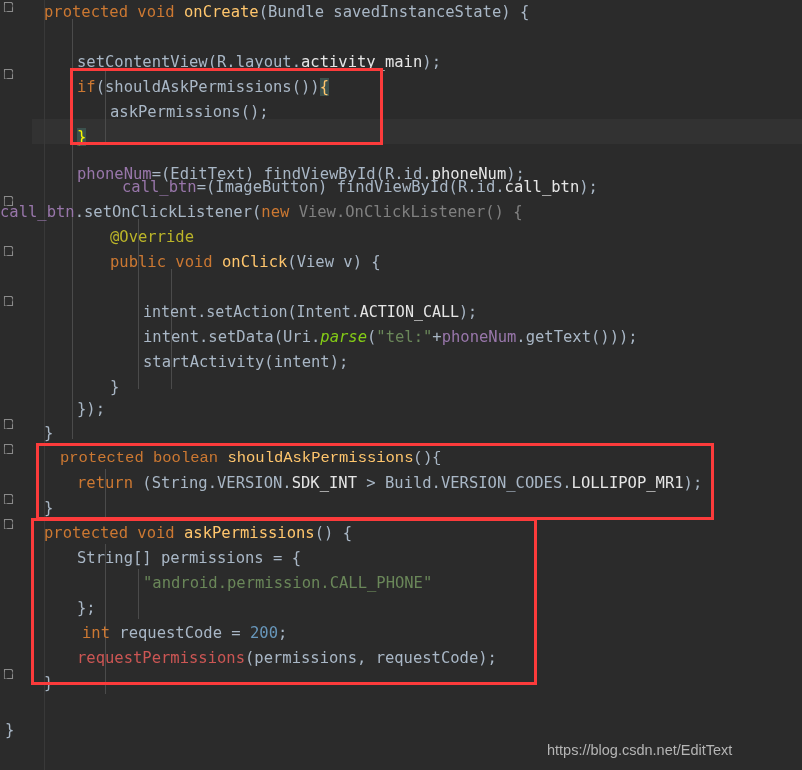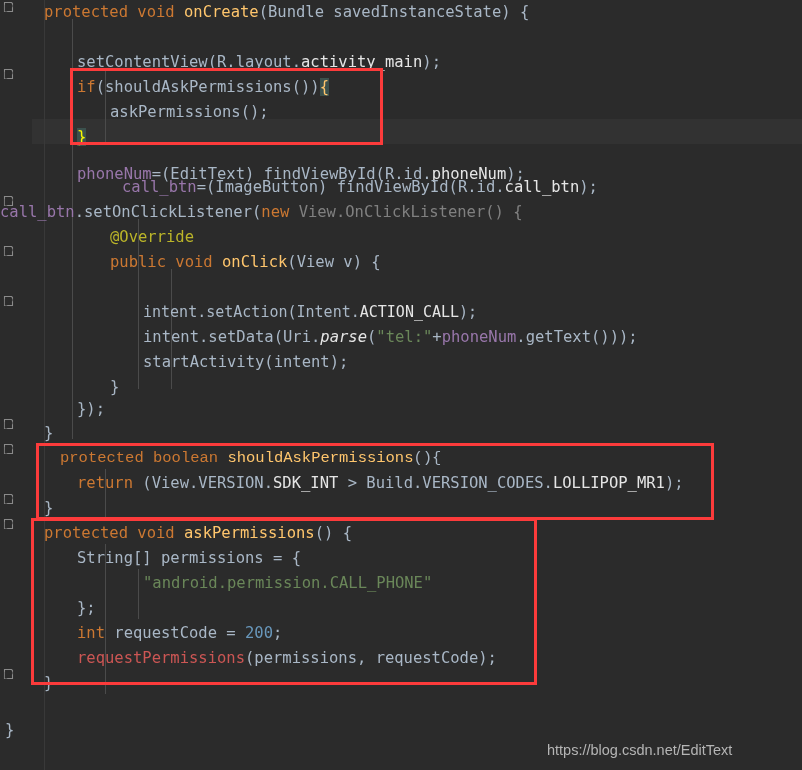--- a/index.html
+++ b/index.html
@@ -64,21 +64,21 @@
     white-space: pre;
     color: #a9b7c6;
     letter-spacing: 0px;
   }
   
   .kw   { color: #cc7832; }
   .txt  { color: #a9b7c6; }
   .fn   { color: #ffc66d; }
   .fld  { color: #9876aa; }
   .sfld { color: #e5e5e5; }
-  .smth { color: #e5e5e5; font-style: italic; }
+  .smth { color: #84cc16; font-style: italic; }
   .str  { color: #6a8759; }
   .num  { color: #6897bb; }
   .ann  { color: #bbb529; }
   .dim  { color: #808080; }
   .err  { color: #cc5654; }
   .brace-hl { background: #3b514d; color: #ffc66d; }
   .brace-hl-y { background: #3b514d; color: #f9f900; }
   
   .redbox {
     position: absolute;
@@ -189,27 +189,27 @@
       <div class="line" style="top: 200px; font-size: 15.5px; line-height: 25px;"><span class="fld">call_btn</span><span class="txt">.setOnClickListener(</span><span class="kw">new </span><span class="dim">View.OnClickListener() {</span></div>
       <div class="line" style="top: 225px; padding-left: 110px; font-size: 15.5px; line-height: 25px;"><span class="ann">@Override</span></div>
       <div class="line" style="top: 250px; padding-left: 110px; font-size: 15.5px; line-height: 25px;"><span class="kw">public </span><span class="kw">void </span><span class="fn">onClick</span><span class="txt">(View v) {</span></div>
       <div class="line" style="top: 300px; padding-left: 143px; font-size: 15px; line-height: 25px;"><span class="txt">intent.setAction(Intent.</span><span class="sfld">ACTION_CALL</span><span class="txt">);</span></div>
       <div class="line" style="top: 325px; padding-left: 143px; font-size: 15.5px; line-height: 25px;"><span class="txt">intent.setData(Uri.</span><span class="smth">parse</span><span class="txt">(</span><span class="str">"tel:"</span><span class="txt">+</span><span class="fld">phoneNum</span><span class="txt">.getText()));</span></div>
       <div class="line" style="top: 350px; padding-left: 143px; font-size: 15.5px; line-height: 25px;"><span class="txt">startActivity(intent);</span></div>
       <div class="line" style="top: 375px; padding-left: 110px; font-size: 15.5px; line-height: 25px;"><span class="txt">}</span></div>
       <div class="line" style="top: 397px; padding-left: 77px; font-size: 15.5px; line-height: 25px;"><span class="txt">});</span></div>
       <div class="line" style="top: 421px; padding-left: 44px; font-size: 15.5px; line-height: 25px;"><span class="txt">}</span></div>
       <div class="line" style="top: 446px; padding-left: 60px; font-size: 15.5px; line-height: 25px; font-family: Liberation Mono, monospace;"><span class="kw">protected </span><span class="kw">boolean </span><span class="fn">shouldAskPermissions</span><span class="txt">(){</span></div>
-      <div class="line" style="top: 471px; padding-left: 77px; font-size: 15.5px; line-height: 25px;"><span class="kw">return </span><span class="txt">(View.VERSION.</span><span class="sfld">SDK_INT</span><span class="txt"> &gt; Build.VERSION_CODES.</span><span class="sfld">LOLLIPOP_MR1</span><span class="txt">);</span></div>
+      <div class="line" style="top: 471px; padding-left: 77px; font-size: 15.5px; line-height: 25px;"><span class="kw">return </span><span class="txt">(String.VERSION.</span><span class="sfld">SDK_INT</span><span class="txt"> &gt; Build.VERSION_CODES.</span><span class="sfld">LOLLIPOP_MR1</span><span class="txt">);</span></div>
       <div class="line" style="top: 496px; padding-left: 44px; font-size: 15.5px; line-height: 25px;"><span class="txt">}</span></div>
       <div class="line" style="top: 521px; padding-left: 44px; font-size: 15.5px; line-height: 25px;"><span class="kw">protected </span><span class="kw">void </span><span class="fn">askPermissions</span><span class="txt">() {</span></div>
       <div class="line" style="top: 546px; padding-left: 77px; font-size: 15.5px; line-height: 25px;"><span class="txt">String[] permissions = {</span></div>
       <div class="line" style="top: 571px; padding-left: 143px; font-size: 15.5px; line-height: 25px;"><span class="str">"android.permission.CALL_PHONE"</span></div>
       <div class="line" style="top: 596px; padding-left: 77px; font-size: 15.5px; line-height: 25px;"><span class="txt">};</span></div>
-      <div class="line" style="top: 621px; padding-left: 77px; font-size: 15.5px; line-height: 25px;"><span class="kw">int </span><span class="txt">requestCode = </span><span class="num">200</span><span class="txt">;</span></div>
+      <div class="line" style="top: 621px; padding-left: 40px; font-size: 15.5px; line-height: 25px; margin-left: 42px;"><span class="kw">int </span><span class="txt">requestCode = </span><span class="num">200</span><span class="txt">;</span></div>
       <div class="line" style="top: 646px; padding-left: 77px; font-size: 15.5px; line-height: 25px;"><span class="err">requestPermissions</span><span class="txt">(permissions, requestCode);</span></div>
       <div class="line" style="top: 671px; padding-left: 44px; font-size: 15.5px; line-height: 25px;"><span class="txt">}</span></div>
       <div class="line" style="top: 718px; padding-left: 5px; font-size: 15.5px; line-height: 25px;"><span class="txt">}</span></div>
     </div>
 
   <div id="annotation-layer">
       <div class="redbox" style="left: 70px; top: 68px; width: 313px; height: 77px; border-color: rgb(252, 59, 59);"></div>
       <div class="redbox" style="left: 36px; top: 443px; width: 678px; height: 77px; border-color: rgb(252, 59, 59);"></div>
       <div class="redbox" style="left: 31px; top: 518px; width: 506px; height: 167px; border-color: rgb(252, 59, 59);"></div>
     </div>

